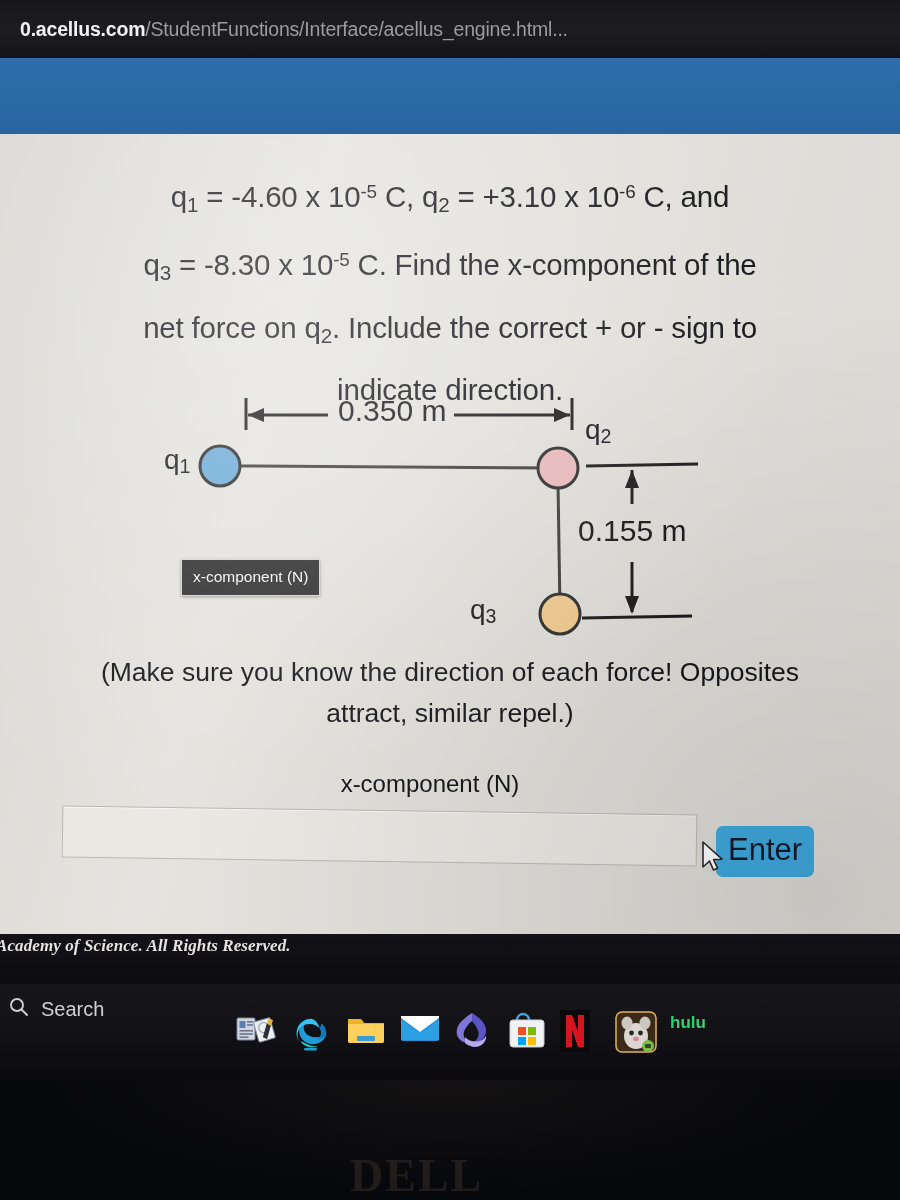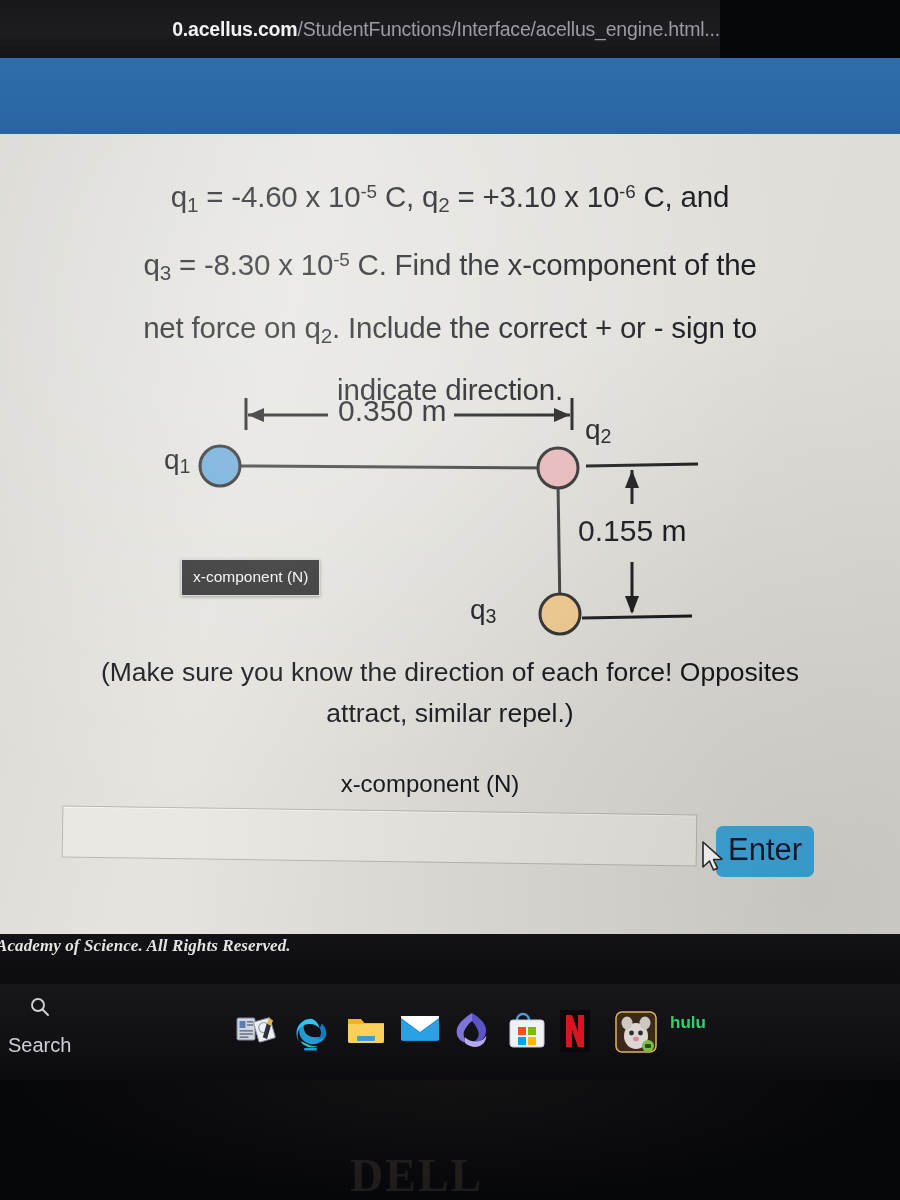--- a/index.html
+++ b/index.html
@@ -12,23 +12,23 @@
 
   #screen {
     position: relative;
     width: 900px; height: 1200px;
     background: #06070b;
     overflow: hidden;
   }
 
   
   .browser-bar {
-    position: absolute; left: 0; top: 0; width: 720px; height: 58px;
+    position: absolute; left: 0; top: 0; width: 900px; height: 58px;
     background: linear-gradient(180deg,#18171a 0%, #1d1c20 55%, #141318 100%);
-    display: flex; align-items: center; padding-left: 2px; justify-content: flex-end;
+    display: flex; align-items: center; padding-left: 20px;
   }
   .url-text {
     font-size: 19.5px; letter-spacing: -0.2px; white-space: nowrap;
     font-family: "Liberation Sans", sans-serif;
   }
   .url-domain { color: #f2f2f4; font-weight: 700; }
   .url-path   { color: #9b9ba1; font-weight: 400; }
   .url-ellipsis { color: #9b9ba1; }
 
   .bar-icons { display: flex; align-items: center; gap: 26px; margin-left: 18px; }
@@ -149,21 +149,20 @@
   
   .taskbar {
     position: absolute; left: 0; top: 984px; width: 900px; height: 96px;
     background: linear-gradient(180deg,#17171b 0%, #121116 50%, #0b0a0e 100%);
   }
   .tb-search {
     position: absolute; left: 8px; top: 996px;
     display: flex; align-items: center; gap: 12px;
     color: #cfcfd4; font-size: 20px;
     font-family: "Liberation Sans", sans-serif;
-    flex-direction: column;
   }
   .tb-icons {
     position: absolute; left: 236px; top: 1010px;
     display: flex; align-items: center; gap: 10px;
   }
   .tb-ico { width: 44px; height: 44px; position: relative; display:block; }
 
   .dell-logo {
     position: absolute; left: 350px; top: 1105px;
     color: rgba(120,100,80,0.22); font-size: 46px; letter-spacing: 2px;

